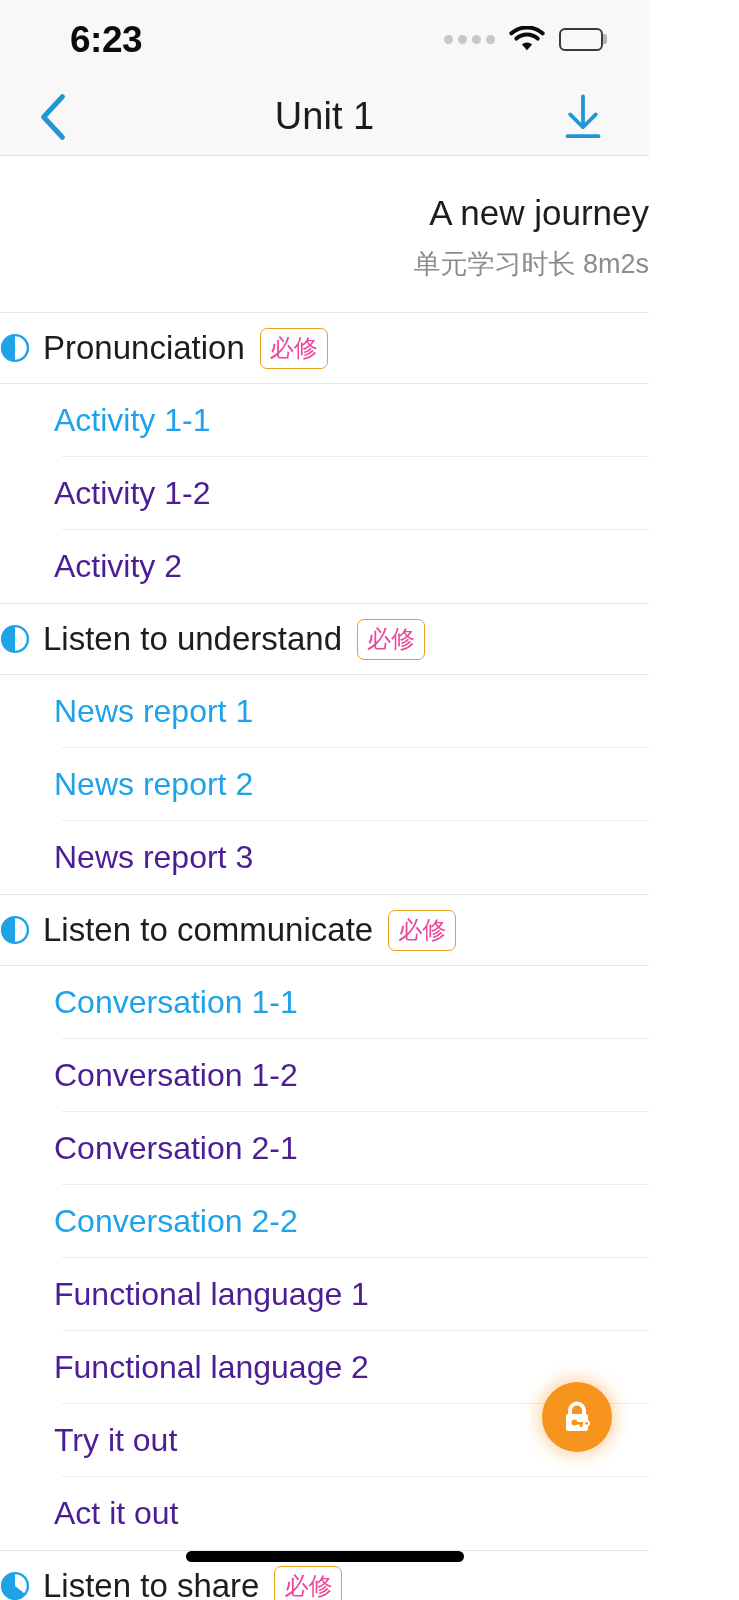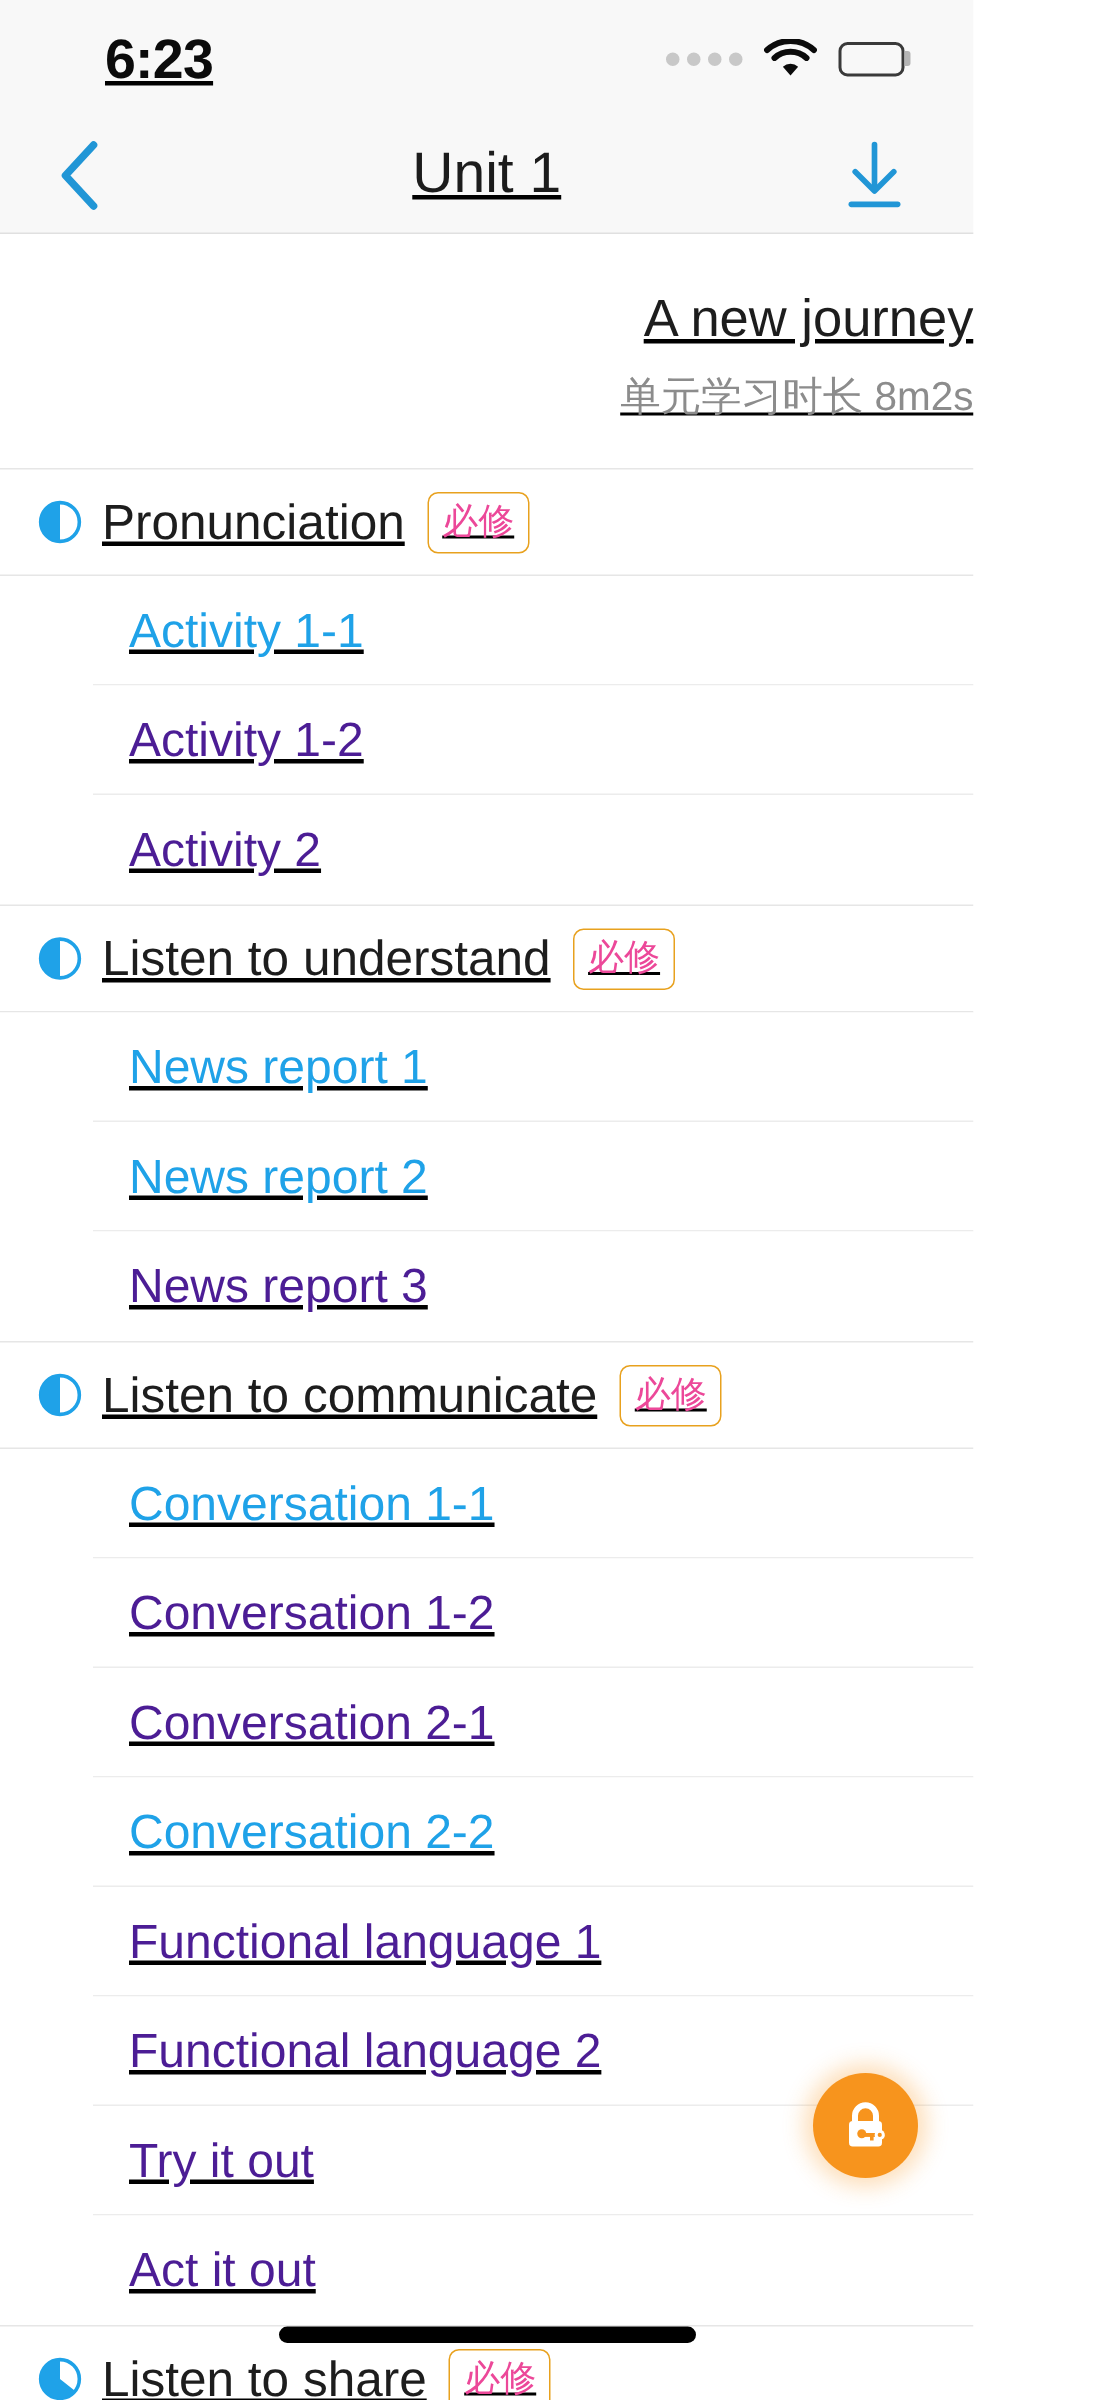--- a/index.html
+++ b/index.html
@@ -3,21 +3,21 @@
 <meta charset="utf-8">
 <style>
   * { margin:0; padding:0; box-sizing:border-box; }
   html, body {
     width:739px; height:1600px;
     background:#ffffff;
     font-family:"Liberation Sans", sans-serif;
     -webkit-font-smoothing:antialiased;
     overflow:hidden;
   }
-  .phone { position:relative; width:649px; height:1600px; background:#ffffff; overflow:hidden;text-decoration:underline; }
+  .phone { position:relative; width:649px; height:1600px; background:#ffffff; overflow:hidden; }
 
   
   .statusbar{
     position:relative; height:78px; background:#f8f8f8;
     display:flex; align-items:center; justify-content:space-between;
     padding:0 46px 0 70px;
   }
   .sb-time{ font-size:37px; font-weight:bold; color:#0b0b0b; letter-spacing:-0.5px; line-height:1; }
   .sb-right{ display:flex; align-items:center; gap:14px; }
   .sig-dots{ display:flex; gap:5px; align-items:center; }
@@ -40,36 +40,36 @@
   
   .unit-head{ padding:36px 0 30px; text-align:right; background:#fff; }
   .unit-title{ font-size:35px; color:#1d1d1d; line-height:1.2; }
   .unit-sub{ margin-top:12px; font-size:27px; color:#8c8c8c; }
 
   
   .list{ background:#fff; }
 
   .section-row{
     position:relative; height:72px; display:flex; align-items:center;
-    padding-left:25px; background:#fff;
+    background:#fff;
     border-top:1.5px solid #e6e6e6; border-bottom:1.5px solid #e6e6e6;
     cursor:pointer;
   }
   .sec-icon{ width:30px; height:30px; flex:none; margin-right:13px; }
   .sec-label{ font-size:33px; color:#1d1d1d; white-space:nowrap; }
   .badge{
     margin-left:15px; flex:none;
     border:1.8px solid #e8a11e; border-radius:7px;
     color:#ec4899; font-size:24px; line-height:1;
     padding:7px 9px 8px;
   }
 
   .item-row{
     position:relative; height:73px; display:flex; align-items:center;
-    padding-left:86px; background:#fff; cursor:pointer;
+    padding-left:54px; background:#fff; cursor:pointer;
   }
   .item-row::after{
     content:""; position:absolute; left:62px; right:0; bottom:0;
     height:1.5px; background:#ececec;
   }
   .item-row.last::after{ display:none; }
   .item-label{ font-size:32px; color:#4c1d95; }
   .item-row.active .item-label{ color:#1fa2e8; }
 
   

